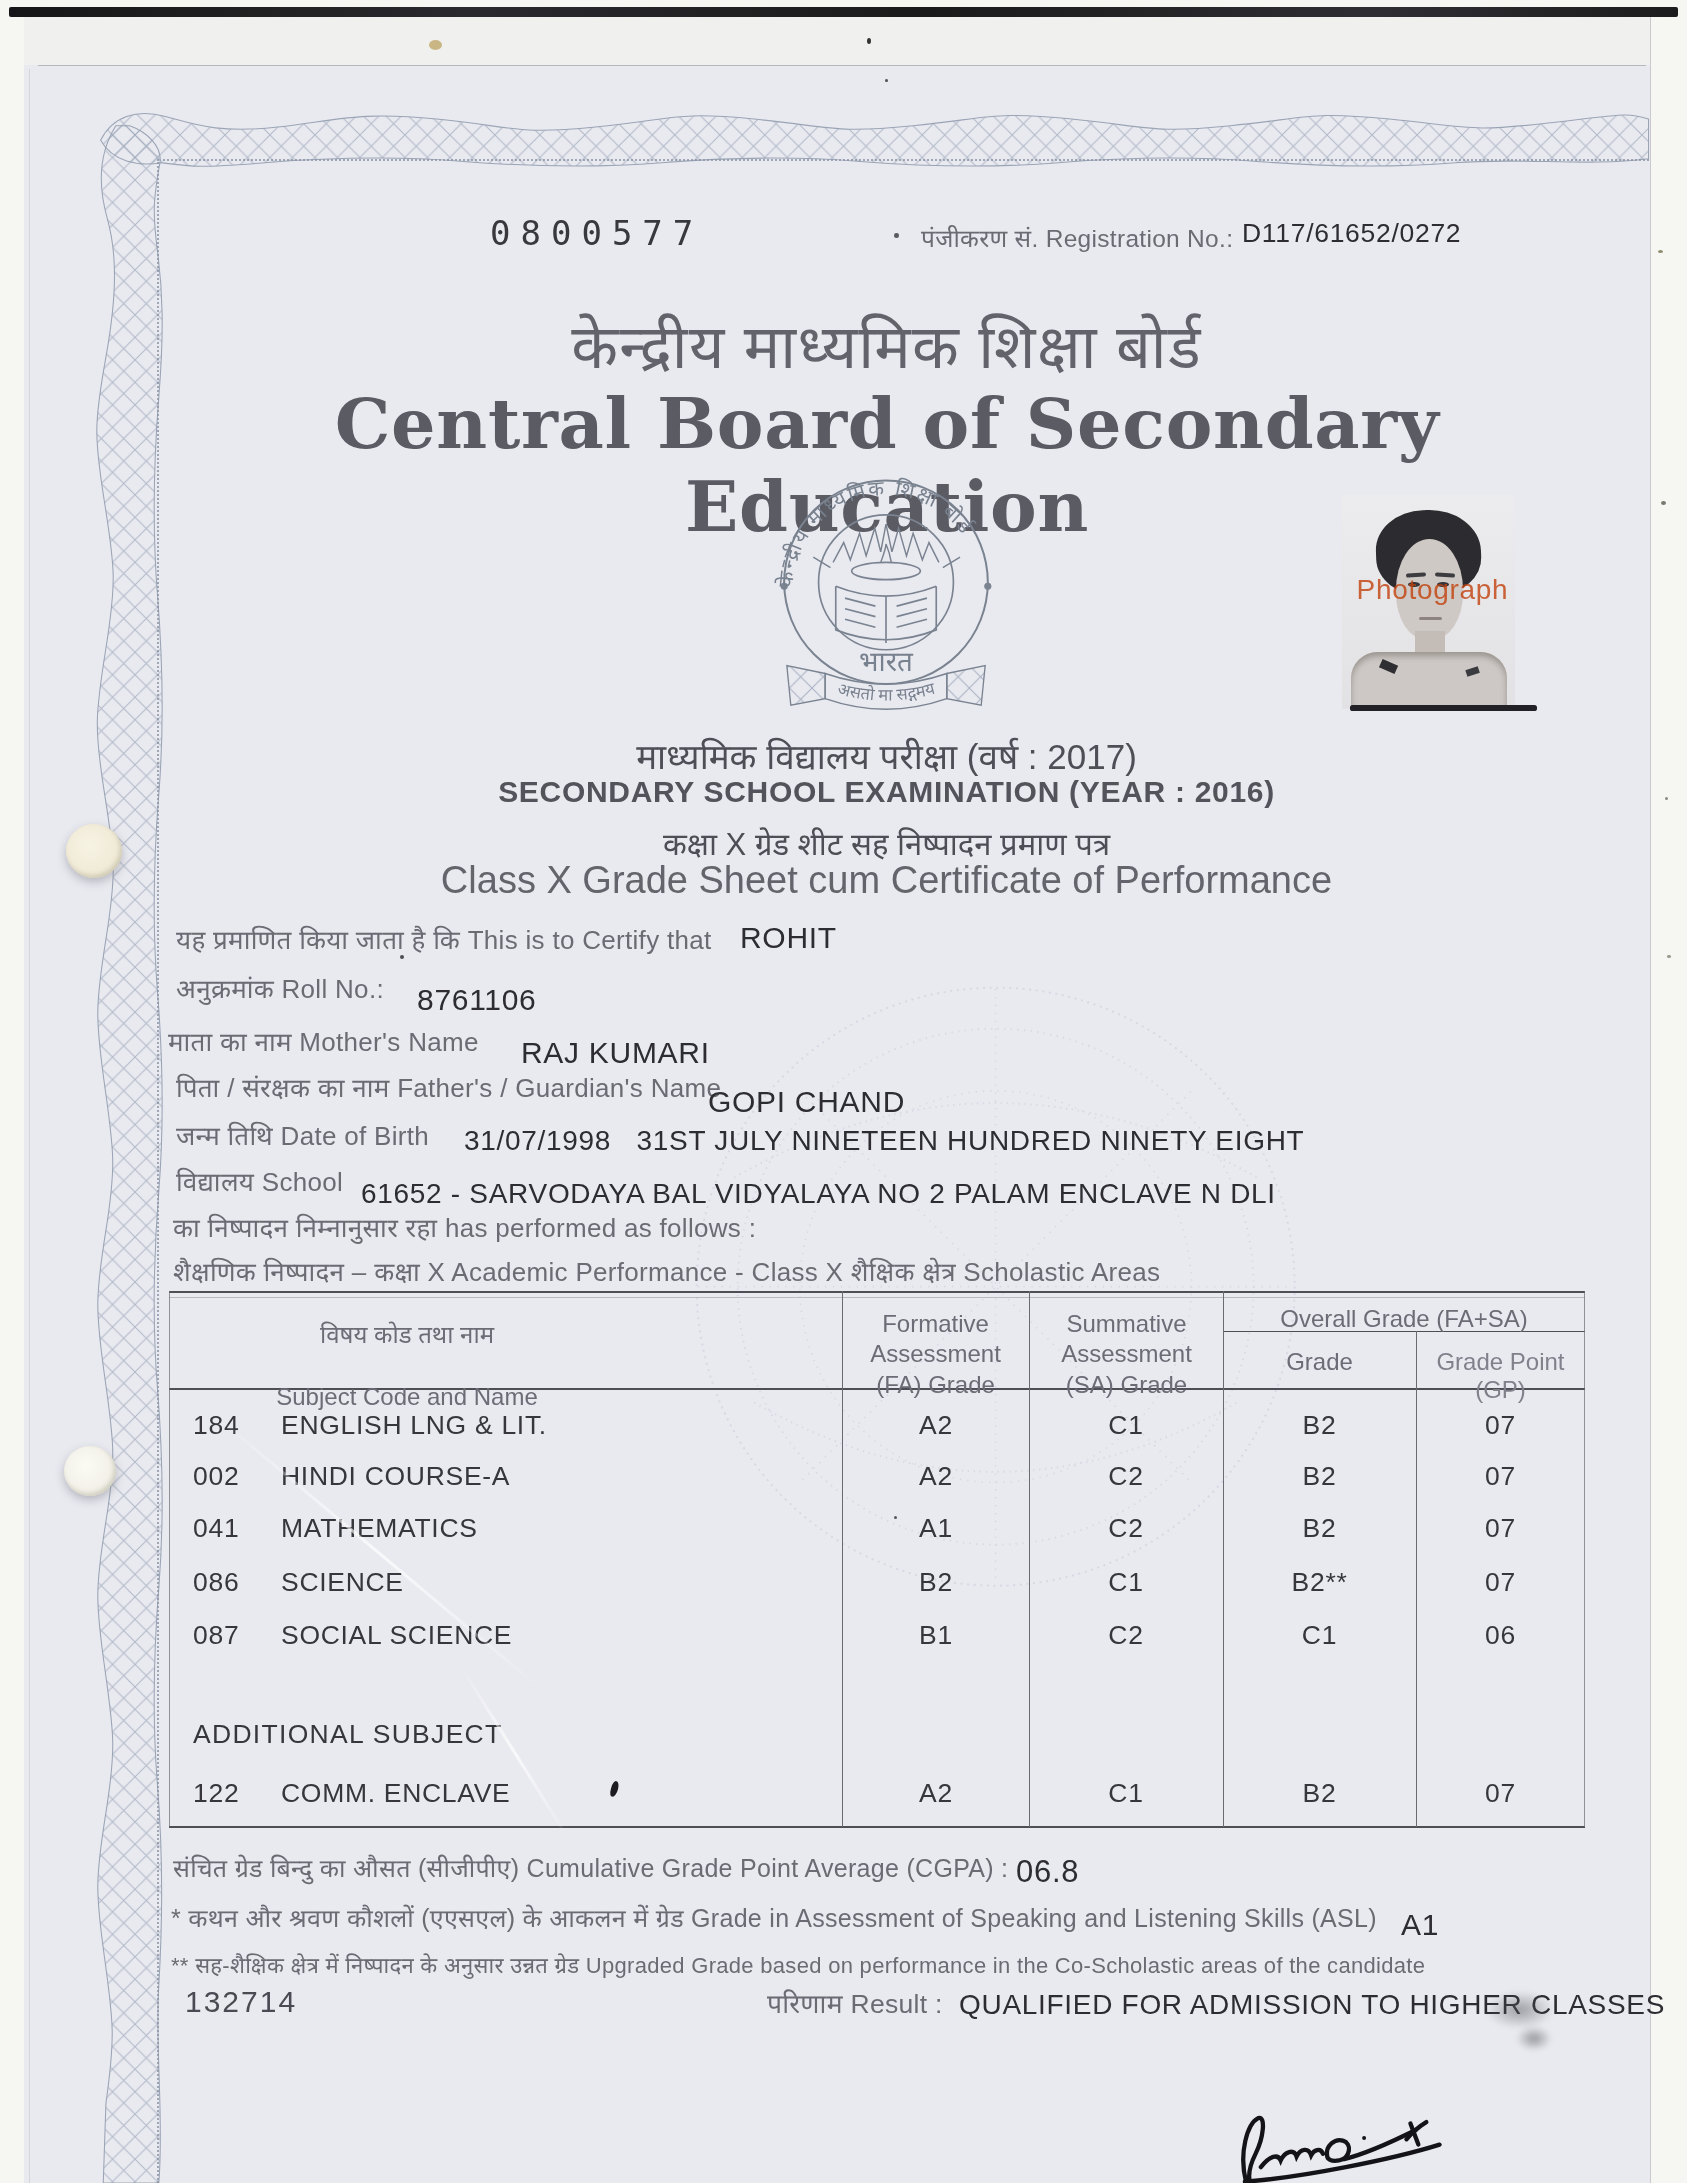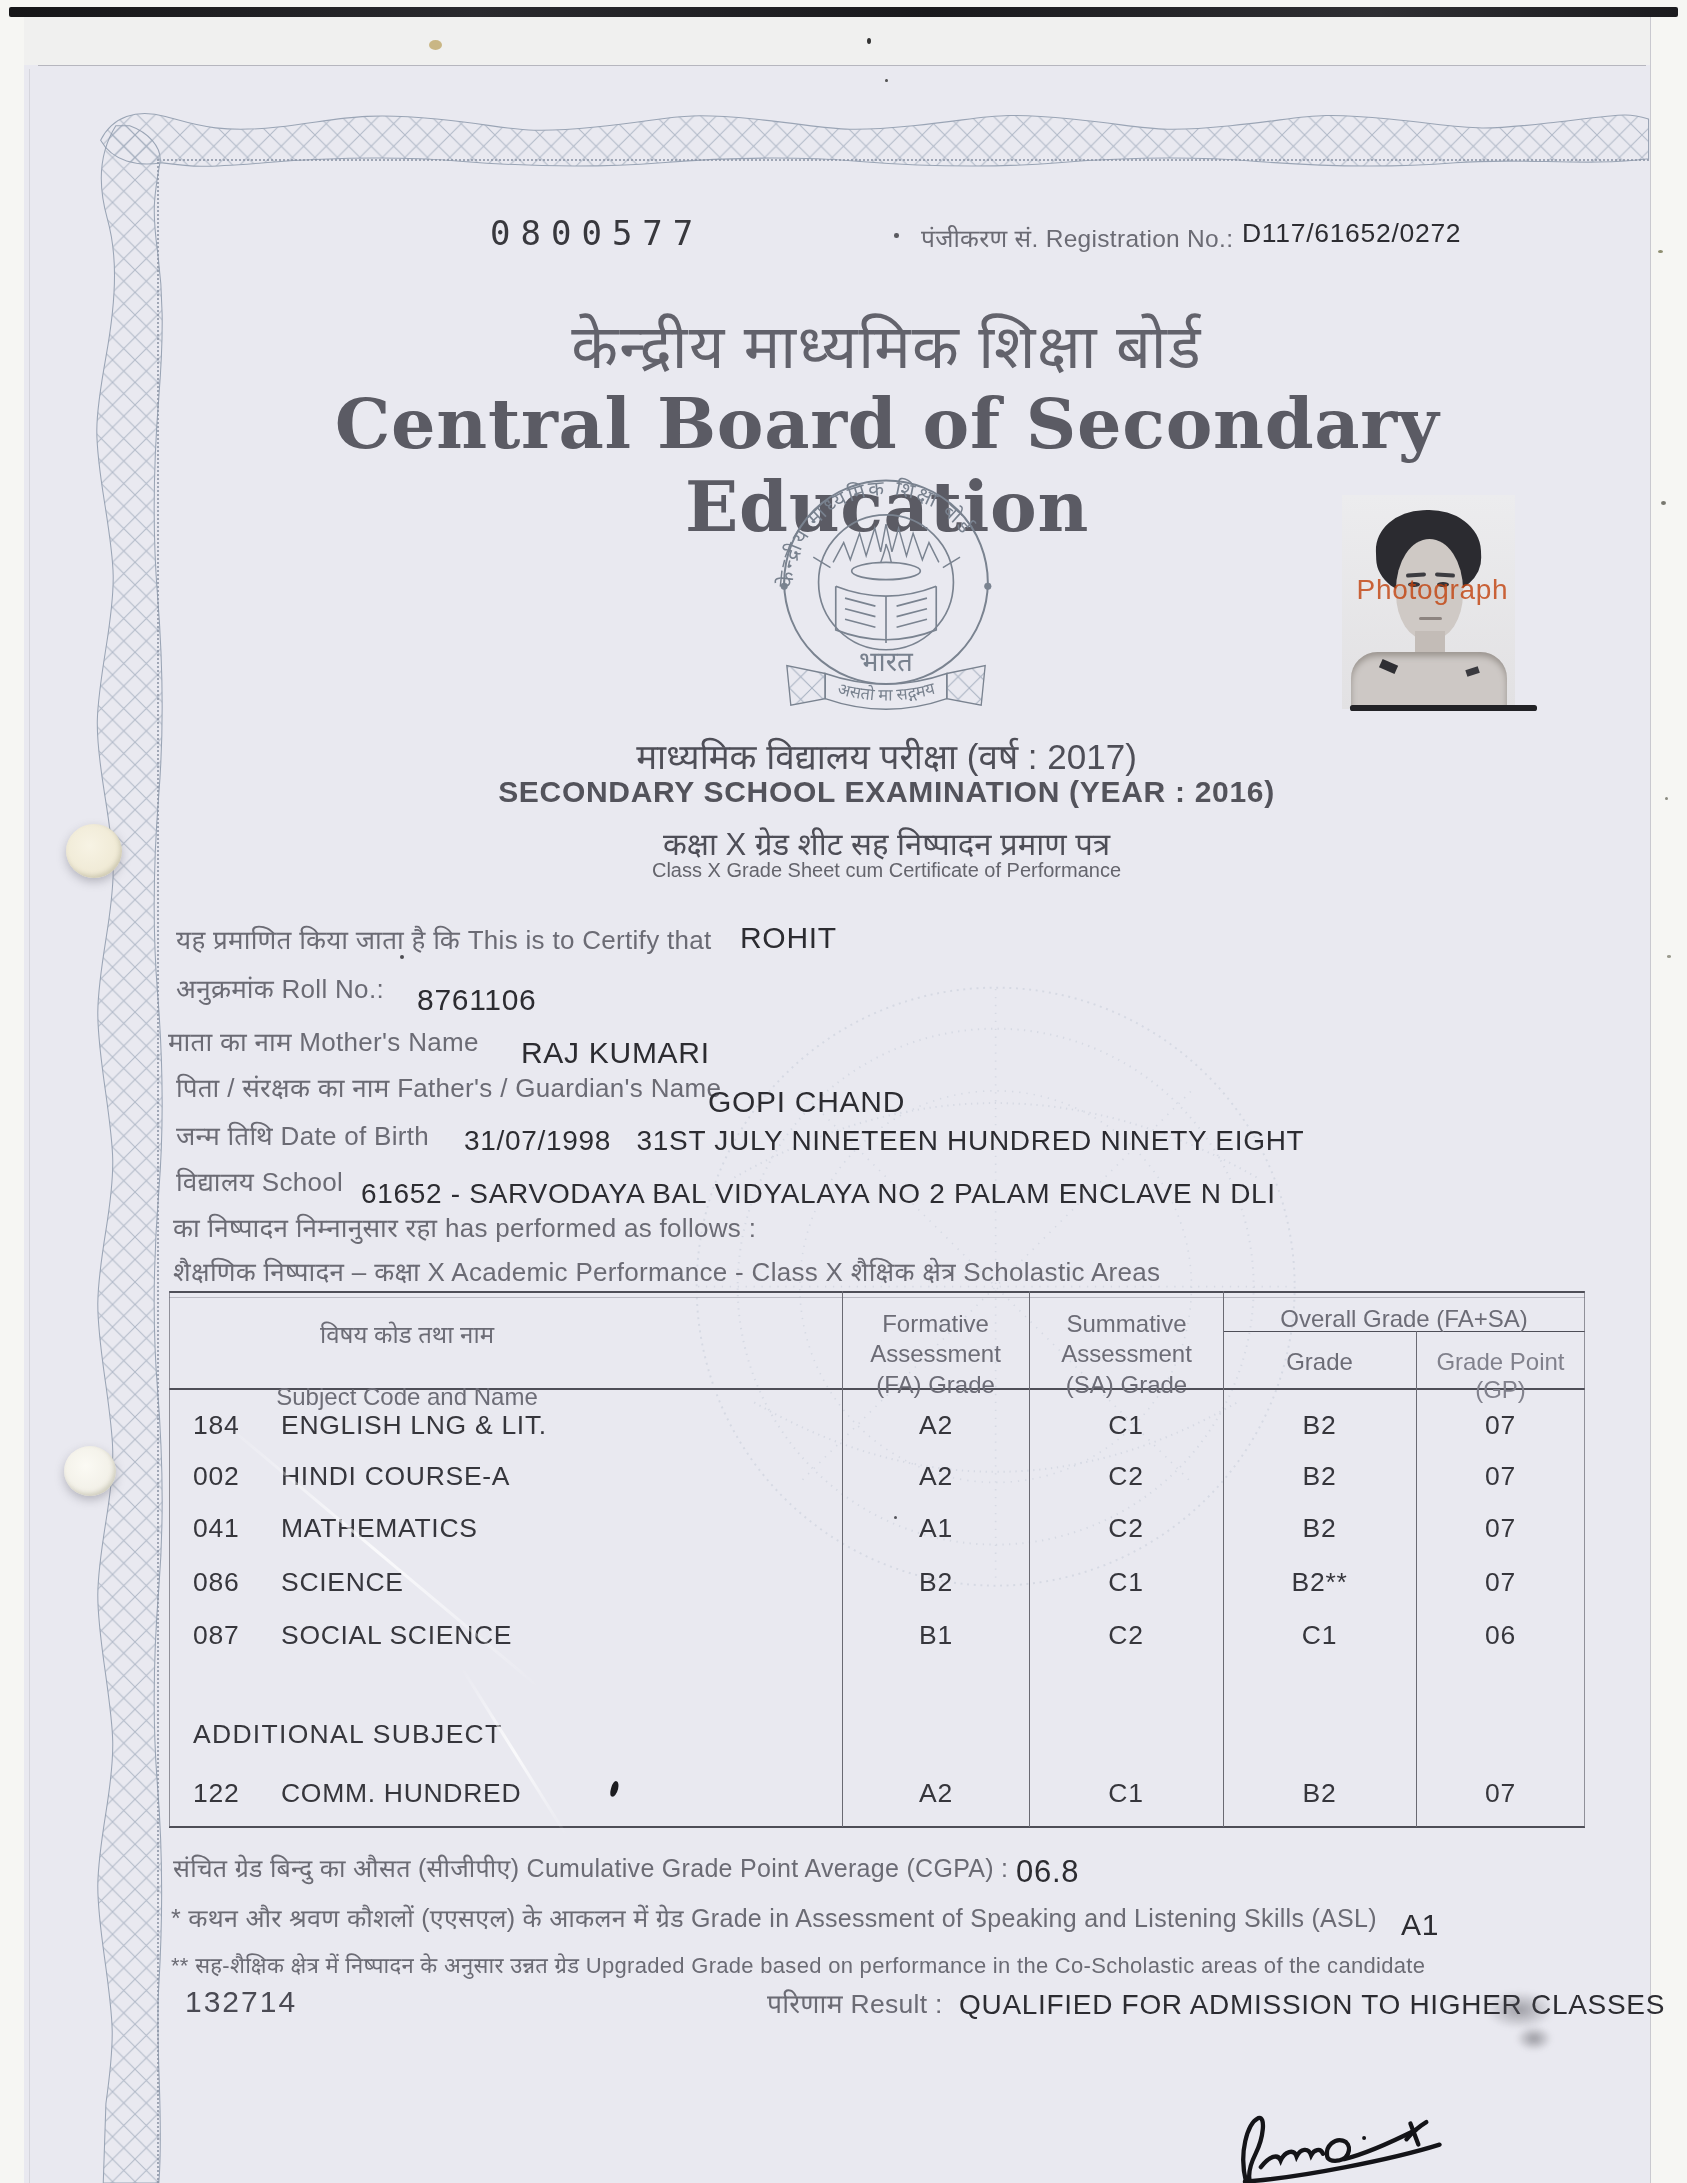--- a/index.html
+++ b/index.html
@@ -26,21 +26,21 @@
   .val{color:#2c2c31;font-size:28px;letter-spacing:0.7px;white-space:pre;}
   .serial{font-family:"DejaVu Sans Mono","Liberation Mono",monospace;
     font-size:34px;color:#38383d;letter-spacing:10px;}
   .center{text-align:center;}
   .hindi-title{font-size:61px;color:#63636c;font-weight:500;letter-spacing:1.3px;}
   .english-title{font-family:"DejaVu Serif","Liberation Serif",serif;font-weight:bold;
     font-size:70px;color:#5b5b64;letter-spacing:0.7px;}
   .exam-hi{font-size:35px;color:#4e4e57;font-weight:500;}
   .exam-en{font-size:30px;color:#53535b;font-weight:bold;letter-spacing:0.7px;}
   .class-hi{font-size:31px;color:#4e4e57;font-weight:500;}
-  .class-en{font-size:20px;color:#64646c;}
+  .class-en{font-size:38px;color:#64646c;}
   
   .tline{background:#4e4e57;}
   .tvline{background:#6a6a73;}
   .th{color:#6c6c76;font-size:24px;}
   .cell{color:#36363c;font-size:26.5px;letter-spacing:0.7px;}
   .photo{left:1342px;top:495px;width:173px;height:214px;overflow:hidden;
     background:linear-gradient(180deg,#ececee,#e2e1e3);}
   .photo .hair{position:absolute;left:34px;top:14.6px;width:105px;height:85px;background:#2b2b30;
     border-radius:46% 50% 42% 44%;transform:rotate(-2deg);}
   .photo .face{position:absolute;left:54px;top:44px;width:67px;height:101px;background:#cfc9c5;
@@ -301,21 +301,21 @@
     <div class="abs cell" style="left:281px;top:1620px;">SOCIAL SCIENCE</div>
     <div class="abs cell center" style="left:842px;top:1620px;width:188px;">B1</div>
     <div class="abs cell center" style="left:1029px;top:1620px;width:194px;">C2</div>
     <div class="abs cell center" style="left:1223px;top:1620px;width:193px;">C1</div>
     <div class="abs cell center" style="left:1416px;top:1620px;width:169px;">06</div>
   </div>
 
   <div class="abs cell" style="left:193px;top:1719px;letter-spacing:1.3px;">ADDITIONAL SUBJECT</div>
   <div>
     <div class="abs cell" style="left:193px;top:1778px;">122</div>
-    <div class="abs cell" style="left:281px;top:1778px;">COMM. HUNDRED</div>
+    <div class="abs cell" style="left:281px;top:1778px;">COMM. ENCLAVE</div>
     <div class="abs cell center" style="left:842px;top:1778px;width:188px;">A2</div>
     <div class="abs cell center" style="left:1029px;top:1778px;width:194px;">C1</div>
     <div class="abs cell center" style="left:1223px;top:1778px;width:193px;">B2</div>
     <div class="abs cell center" style="left:1416px;top:1778px;width:169px;">07</div>
   </div>
   <div class="abs" style="left:611px;top:1781px;width:7.3px;height:16px;background:#1d1d21;border-radius:50% 50% 60% 40%;transform:rotate(14deg);"></div>
 </div>
 
 <div class="abs lbl" style="left:173px;top:1850px;font-size:25px;">संचित ग्रेड बिन्दु का औसत (सीजीपीए) Cumulative Grade Point Average (CGPA) :</div>
 <div class="abs val" style="left:1016px;top:1854px;font-size:31px;">06.8</div>

